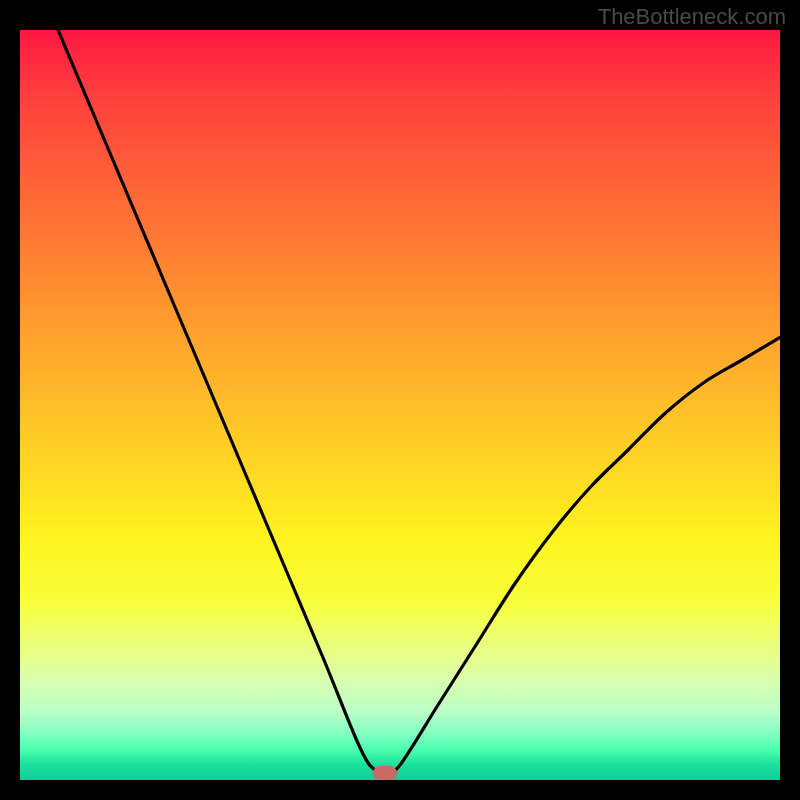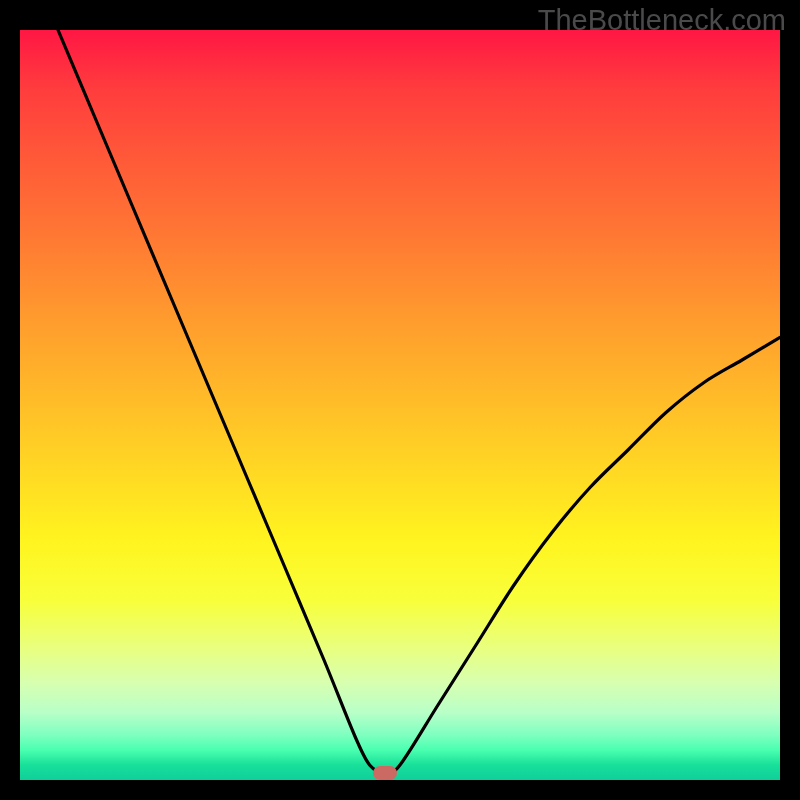--- a/index.html
+++ b/index.html
@@ -15,21 +15,21 @@
     position: relative;
     width: 800px;
     height: 800px;
     background: #000;
   }
   .watermark {
     position: absolute;
     top: 4px;
     right: 14px;
     color: #4a4a4a;
-    font-size: 29px;
+    font-size: 22px;
     font-weight: 500;
     z-index: 3;
   }
   .plot-area {
     position: absolute;
     left: 20px;
     top: 30px;
     width: 760px;
     height: 750px;
     overflow: hidden;

